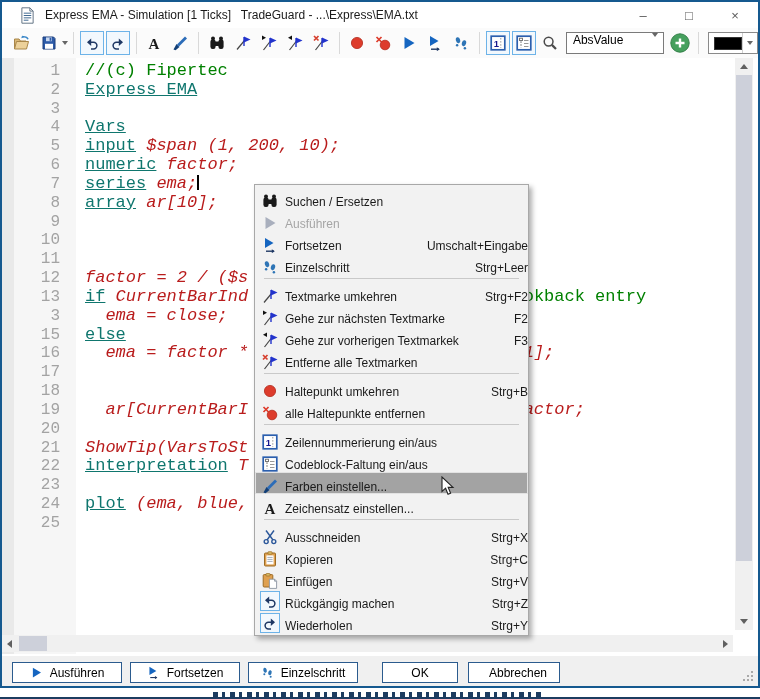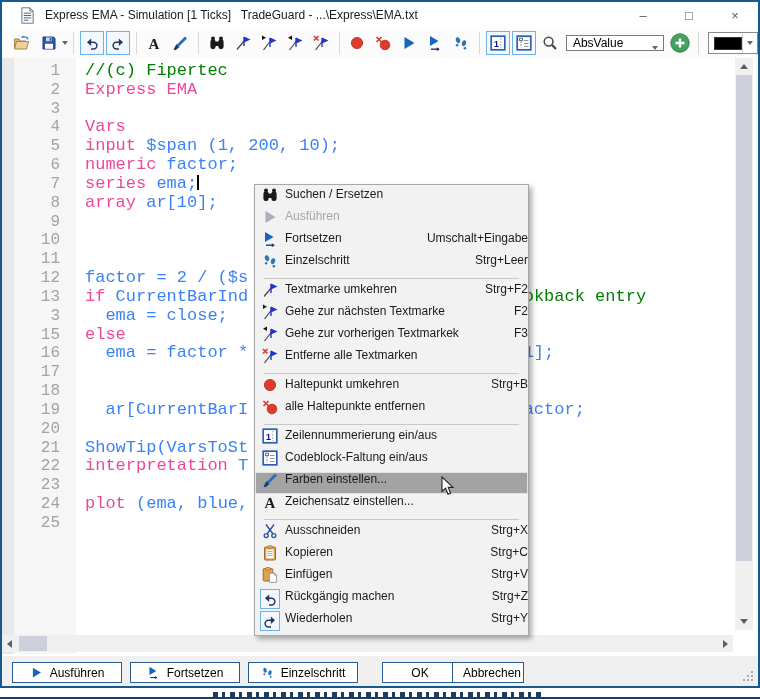--- a/index.html
+++ b/index.html
@@ -14,53 +14,53 @@
   .win-controls { margin-left:auto; display:flex; height:100%; }
   .win-btn { width:46px; height:100%; display:flex; align-items:center; justify-content:center; color:#5a5a5a; font-size:13px; }
 
   
   .toolbar { position:absolute; left:0; top:26px; width:100%; height:30px; background:#fbfbfb; display:flex; align-items:center; padding-left:8px; }
   .tb-btn { height:24px; min-width:24px; display:flex; align-items:center; justify-content:center; margin:0 1px; }
   .tb-boxed { border:1px solid #6db3e8; background:#f2f8fd; }
   .tb-sep { width:1px; height:22px; background:#d9d9d9; margin:0 5px; }
   .tb-caret { width:10px; display:flex; align-items:center; justify-content:center; }
   .caret-glyph { width:0; height:0; border-left:3.5px solid transparent; border-right:3.5px solid transparent; border-top:4px solid #666; }
-  .combo { width:171px; height:16px; border:1px solid #7a7a7a; background:#fff; display:flex; align-items:flex-end; margin:0 3px; }
+  .combo { width:171px; height:22px; border:1px solid #7a7a7a; background:#fff; display:flex; align-items:flex-start; margin:0 3px; }
   .combo-text { font-size:12px; color:#000; padding-left:6px; flex:1; }
   .combo-caret { width:16px; display:flex; align-items:center; justify-content:center; }
   .color-btn { width:54px; height:22px; border:1px solid #8a8a8a; background:#fff; display:flex; align-items:center; margin-left:4px; }
   .color-swatch { width:28px; height:13px; margin-left:5px; border:1px solid #333; }
   .color-caret { margin-left:auto; width:15px; display:flex; align-items:center; justify-content:center; border-left:1px solid #d0d0d0; height:100%; }
 
   
   .editor { position:absolute; left:0; top:56px; width:756px; height:596px; background:#fff; overflow:hidden; }
   .left-strip { position:absolute; left:0; top:0; width:12px; height:100%; background:#e9e9e9; }
   .gutter-bg { position:absolute; left:12px; top:0; width:62px; height:100%; background:#f6f6f6; }
   .code { position:absolute; left:0; top:4px; width:740px; font-family:"Liberation Mono",monospace; font-size:17px; line-height:18.83px; }
   .line { white-space:pre; display:flex; }
   .ln { display:inline-block; width:62px; padding-right:16px; margin-left:12px; text-align:right; color:#a3a3a3; font-size:16px; flex:none; }
   .lt { padding-left:9px; white-space:pre; }
-  .kw { color:#ec4899; } .com { color:#008000; } .pl { color:#3b82f6; }
+  .kw { color:#0f766e;text-decoration:underline; } .com { color:#008000; } .pl { color:#b91c1c;font-style:italic; }
   .caret-i { display:inline-block; width:1.5px; height:15px; background:#000; vertical-align:-2px; }
 
   
   .vscroll { position:absolute; right:5px; top:0; width:18px; height:572px; background:#f0f0f0; }
   .vthumb { position:absolute; left:1px; top:17px; width:16px; height:486px; background:#cdd0da; }
   .sb-up,.sb-down { position:absolute; left:5px; width:0; height:0; }
   .sb-up { top:6px; border-left:4.5px solid transparent; border-right:4.5px solid transparent; border-bottom:5px solid #606060; }
   .sb-down { bottom:6px; border-left:4.5px solid transparent; border-right:4.5px solid transparent; border-top:5px solid #606060; }
   .hscroll { position:absolute; left:0; bottom:2px; width:731px; height:17px; background:#f0f0f0; }
   .hthumb { position:absolute; left:17px; top:1px; width:28px; height:15px; background:#cdd0da; }
   .sb-left,.sb-right { position:absolute; top:4.5px; width:0; height:0; }
   .sb-left { left:5px; border-top:4.5px solid transparent; border-bottom:4.5px solid transparent; border-right:5px solid #606060; }
   .sb-right { right:5px; border-top:4.5px solid transparent; border-bottom:4.5px solid transparent; border-left:5px solid #606060; }
 
   
   .menu { position:absolute; left:252px; top:182px; width:275px; background:#f2f2f2; border:1px solid #a8a8a8; box-shadow:3px 3px 5px rgba(0,0,0,.32); padding:2px 0; z-index:50; }
-  .menu-item { height:22px; display:flex; align-items:flex-start; font-size:12px; color:#1a1a1a; }
+  .menu-item { height:22px; display:flex; align-items:flex-end; font-size:12px; color:#1a1a1a; }
   .menu-item.hl { background:#a3a3a3; box-shadow:inset 0 0 0 1px #e2e2e2; }
   .menu-item.dis { color:#a5a5a5; }
   .mi-icon { width:30px; display:flex; align-items:center; justify-content:center; flex:none; }
   .mi-label { white-space:nowrap; }
   .mi-short { margin-left:auto; white-space:nowrap; }
   .menu-sep { height:1px; background:#c9c9c9; margin:3px 9px; }
   .boxed-ico { border:1px solid #6db3e8; background:#f2f8fd; padding:1px; display:flex; }
 
   
   .footer { position:absolute; left:0; bottom:0; width:756px; height:32px; background:#f0f0f0; border-top:2px solid #fff; display:flex; align-items:center; }
@@ -631,21 +631,21 @@
                 <ellipse cx="11" cy="8.2" rx="2.1" ry="3.1" transform="rotate(16 11 8.2)"></ellipse>
                 <circle cx="11.9" cy="13.2" r="1.25"></circle>
               </g>
             </svg>
           </span>
           <span>Einzelschritt</span>
         </div>
         <div class="f-btn" style="position: absolute; left: 380px; width: 76px; top: 6px;">
           <span>OK</span>
         </div>
-        <div class="f-btn" style="position: absolute; left: 450px; width: 72px; top: 6px; padding-left: 8px;">
+        <div class="f-btn" style="position: absolute; left: 466px; width: 92px; top: 6px; padding-left: 8px;">
           <span>Abbrechen</span>
         </div>
       </div>
   </div>
 
   <div class="behind">
     <div class="behind-frag"></div>
   </div>
 
   <div class="mouse">

